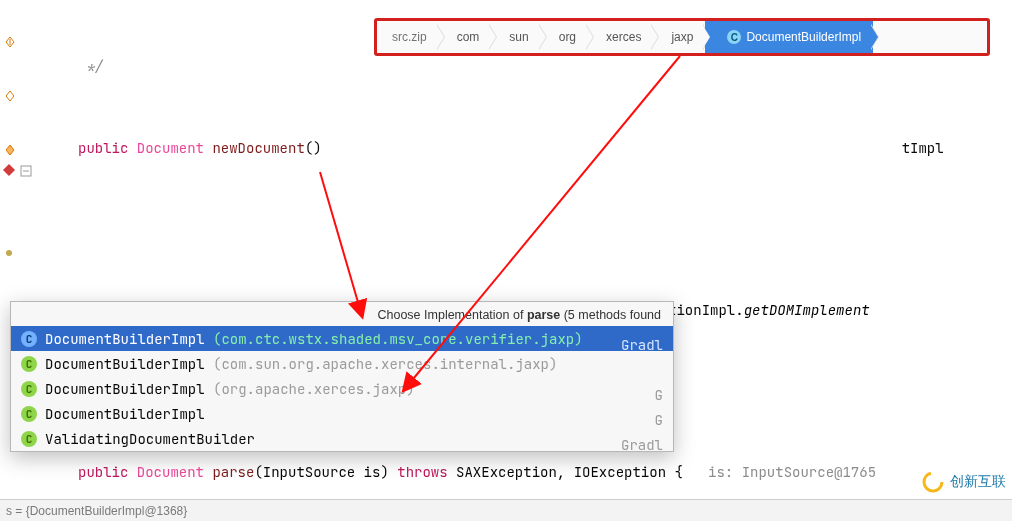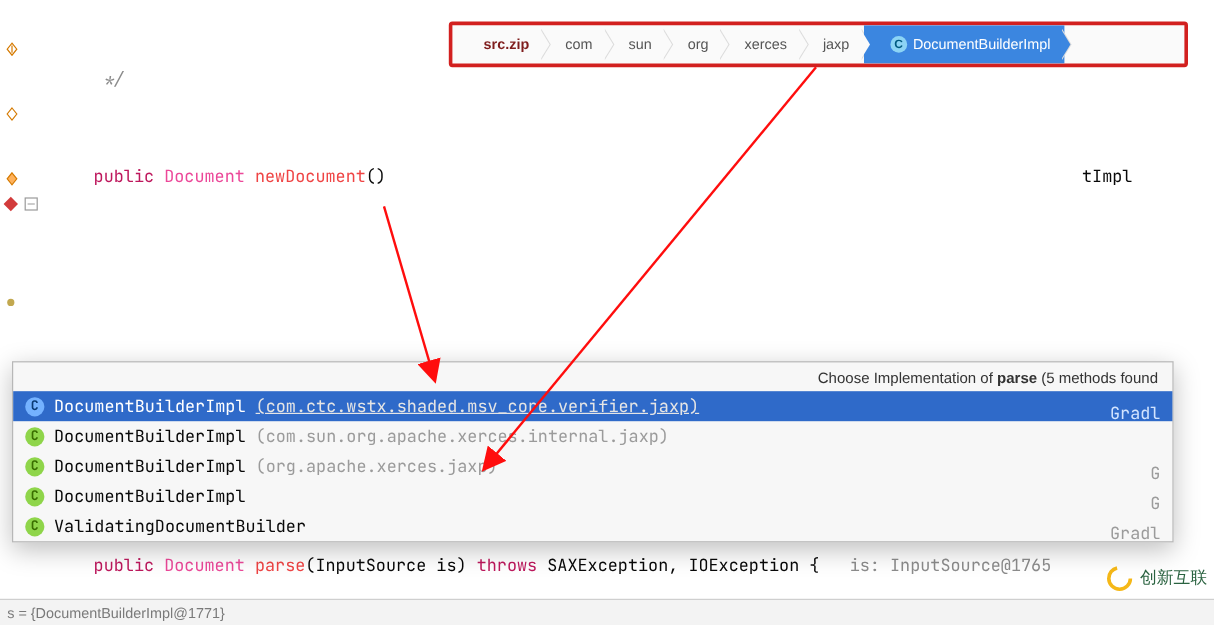--- a/index.html
+++ b/index.html
@@ -19,39 +19,39 @@
     position:absolute; left:4px; width:12px; height:12px;
   }
   .code {
     position:absolute; left:44px; top:0; right:0;
     line-height:27px;
     white-space:pre;
   }
   .line { height:27px; position:relative; padding-left:34px; }
   .kw { color:#be185d; }
   .type { color:#ec4899; }
-  .method-def { color:#ef4444; }
+  .method-def { color:#7f1d1d; }
   .italic-call { font-style:italic; color:#000; }
   .comment { color:#8c8c8c; font-style:italic; }
   .hint { color:#8c8c8c; }
   .hl-brace { background:#d9e8bf; padding:0 1px; border-radius:2px;}
 
   
   .crumb-wrap{
     position:absolute; left:374px; top:18px; width:616px; height:38px;
     background:#fafafa; border:3px solid #d2201f; border-radius:3px;
     display:flex; align-items:center; overflow:hidden;
     font-family:-apple-system,Segoe UI,Arial,sans-serif; font-size:12px;
     z-index:5;
   }
   .crumb{
     position:relative; padding:0 12px 0 18px; height:100%; display:flex; align-items:center;
     color:#555;
   }
-  .crumb.first{padding-left:26px; font-weight:700; color:#7f1d1d;}
+  .crumb.first{padding-left:15px; font-weight:400; color:#737373;}
   .crumb::after{
     content:""; position:absolute; right:-6px; top:3px; width:0;height:0;
     border-top:13px solid transparent; border-bottom:13px solid transparent;
     border-left:8px solid #dcdcdc;
   }
   .crumb::before{
     content:""; position:absolute; right:-5px; top:3px; width:0;height:0;
     border-top:13px solid transparent; border-bottom:13px solid transparent;
     border-left:8px solid #fafafa; z-index:1;
   }
@@ -60,21 +60,21 @@
   }
   .crumb.active::before{border-left-color:#3b86e0;}
   .crumb .cls-icon{
     display:inline-flex; width:14px;height:14px;border-radius:50%;
     background:#8cd4f5; color:#005a80; align-items:center;justify-content:center;
     font-size:10px; font-weight:700; margin-right:5px;
   }
 
   
   .popup{
-    position:absolute; left:10px; top:301px; width:968px;
+    position:absolute; left:10px; top:301px; width:664px;
     border:1px solid #b7b7b7; background:#f7f7f7;
     box-shadow:0 6px 20px rgba(0,0,0,.25);
     font-family:-apple-system,Segoe UI,Arial,sans-serif; font-size:13px;
     z-index:4;
   }
   .popup-title{
     text-align:right; padding:6px 12px 4px; color:#333; font-size:12.5px;
   }
   .popup-title b{font-weight:700}
   .popup-row{
@@ -82,35 +82,35 @@
     font-family:"JetBrains Mono","Consolas",monospace; font-size:14px;
   }
   .popup-row.sel{background:#2f6ac9;color:#fff;}
   .cls-icon-sm{
     display:inline-flex;width:16px;height:16px;border-radius:50%;
     background:#8fd54a;color:#3a6e00;align-items:center;justify-content:center;
     font-size:11px;font-weight:700;margin-right:8px;flex:none;
   }
   .popup-row.sel .cls-icon-sm{background:#74b2ff;color:#0a3a74;}
   .popup-row .pkg{color:#9b9b9b;}
-  .popup-row.sel .pkg{color:#e5e5e5;text-decoration:underline;}
+  .popup-row.sel .pkg{color:#86efac;}
   .popup-row .right{margin-left:auto;color:#9b9b9b;margin-top:12px;}
   .popup-row.sel .right{color:#d2e4ff;}
 
   svg.arrows{position:absolute;left:0;top:0;pointer-events:none;z-index:6;}
 
   .bottom-bar{
     position:absolute;left:0;bottom:0;height:22px;right:0;
     border-top:1px solid #cfcfcf;background:#f3f3f3;
     font-size:12px;color:#7a7a7a;display:flex;align-items:center;padding:0 6px;
     font-family:-apple-system,Segoe UI,Arial,sans-serif;
   }
 
   .watermark{
-    position:absolute;right:6px;bottom:28px;display:flex;align-items:center;opacity:.9;color:#14532d;
+    position:absolute;right:6px;bottom:28px;display:flex;align-items:center;opacity:.9;color:#0369a1;
     font-family:Arial,sans-serif;font-size:14px;gap:6px;
   }
   .watermark svg{display:block}
 </style>
 </head>
 <body>
 
 <div class="gutter">
   <div class="gut-mark" style="top:34px">
     <svg width="12" height="12">
@@ -223,21 +223,21 @@
   <defs>
       <marker id="ah" markerWidth="10" markerHeight="10" refX="8" refY="5" orient="auto">
     <path d="M0,0 L10,5 L0,10 Z" fill="#ff0d0d"></path>
       </marker>
     </defs>
   <line x1="680" y1="56" x2="404" y2="390" stroke="#ff0d0d" stroke-width="2" marker-end="url(#ah)"></line>
   <line x1="320" y1="172" x2="362" y2="316" stroke="#ff0d0d" stroke-width="2" marker-end="url(#ah)"></line>
 </svg>
 
 <div class="bottom-bar">
-  <span>s = {DocumentBuilderImpl@1771}</span>
+  <span>s = {DocumentBuilderImpl@1368}</span>
 </div>
 
 <div class="watermark">
   <svg width="22" height="22">
     <circle cx="11" cy="11" r="9" fill="none" stroke="#f5b100" stroke-width="3" stroke-dasharray="40 20"></circle>
   </svg>
   <span>创新互联</span>
 </div>
 
 </body></html>

